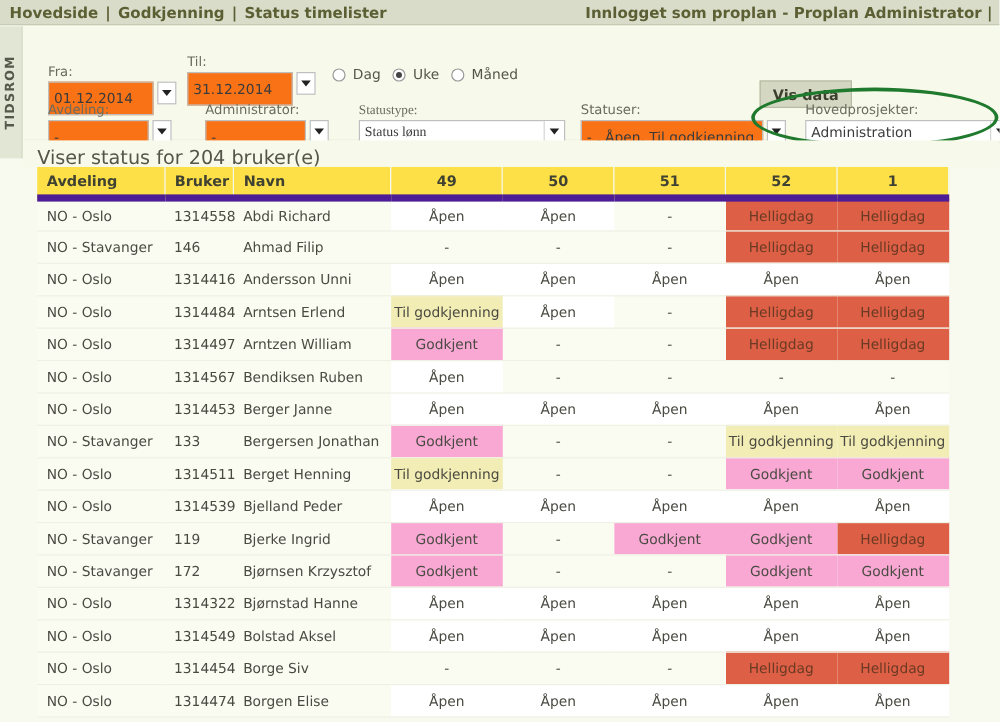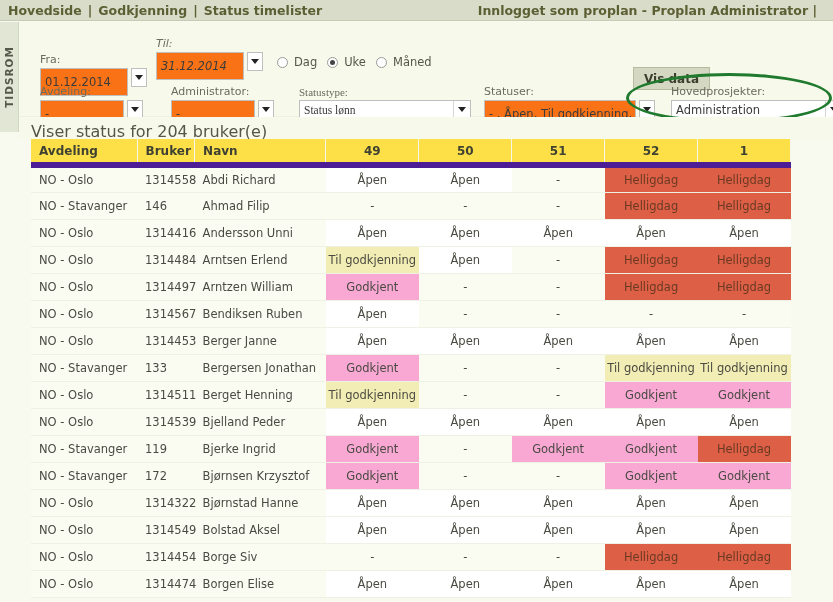--- a/index.html
+++ b/index.html
@@ -15,21 +15,21 @@
   }
 
   
   #topbar {
     height: 21px;
     background: #d8dcc8;
     border-bottom: 1px solid #c6cbb3;
     display: flex;
     align-items: center;
     justify-content: space-between;
-    padding: 0 16px 0 8px;
+    padding: 0 6px 0 8px;
     font-size: 12.5px;
     font-weight: bold;
     color: #5c5f33;
   }
   #topbar .navleft { display:flex; align-items:center; gap:0px; }
   #topbar .navleft a { color:#5c5f33; text-decoration:none; }
   #topbar .sep { padding: 0 6px; color:#5c5f33; font-weight:bold; }
   #topbar .navright { color:#5c5f33; font-weight:bold; white-space:nowrap;}
 
   
@@ -204,21 +204,21 @@
   <div class="fld" style="left:21px; top:32px; width:122px;">
     <span class="lbl">Fra:</span>
     <div class="inputbox">
       <div class="txt" style="width:88px;">01.12.2014</div>
       <div class="arrowbtn sep-left">
         <span class="caret"></span>
       </div>
     </div>
   </div>
 
-  <div class="fld" style="left:137px; top:16px; width:122px;font-style:italic;">
+  <div class="fld" style="left:137px; top:24px; width:122px;">
     <span class="lbl">Til:</span>
     <div class="inputbox">
       <div class="txt" style="width:88px;">31.12.2014</div>
       <div class="arrowbtn sep-left">
         <span class="caret"></span>
       </div>
     </div>
   </div>
 
   <div id="radiogroup">

